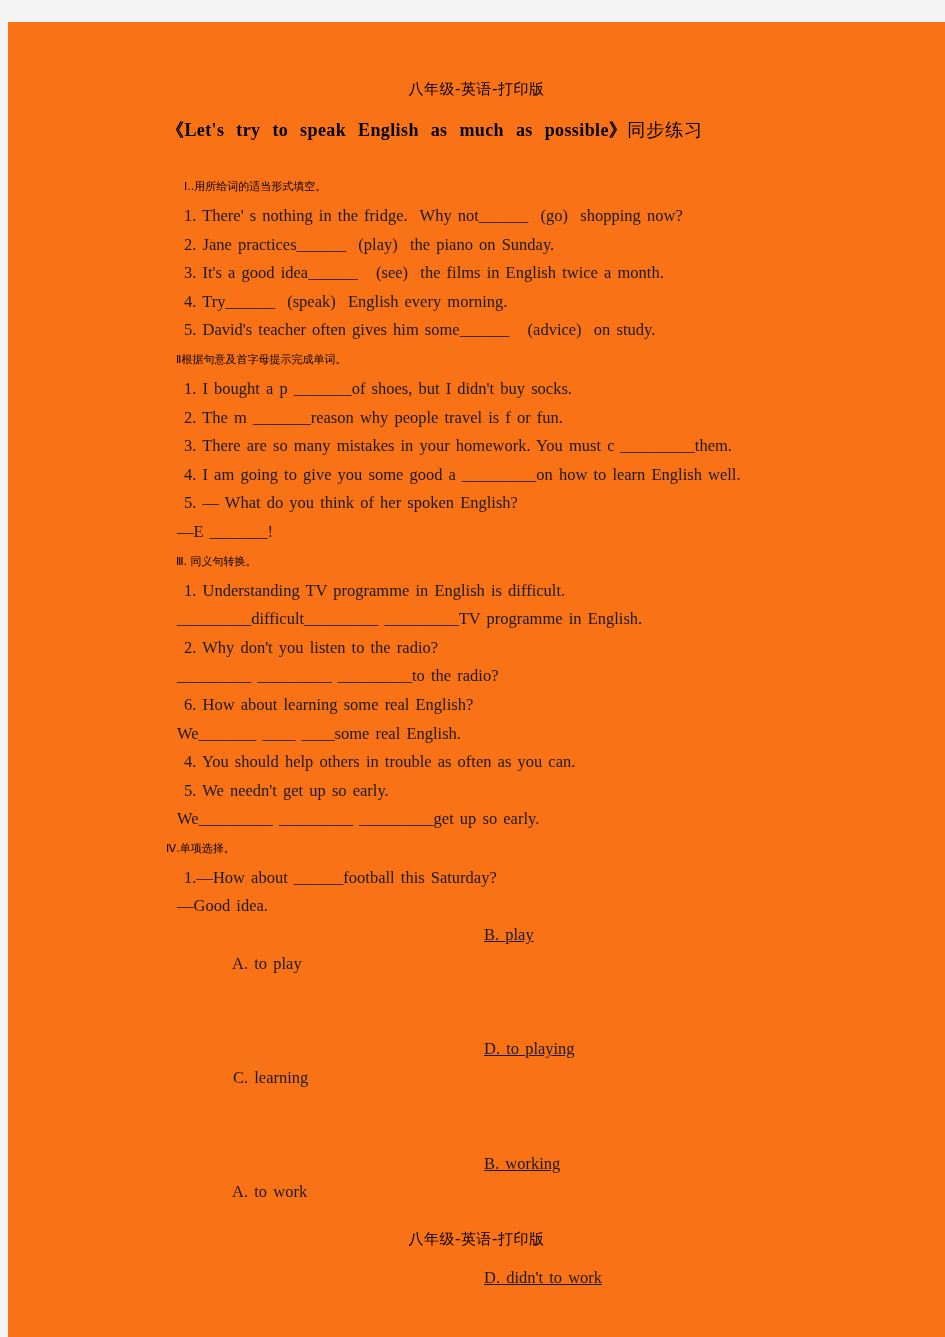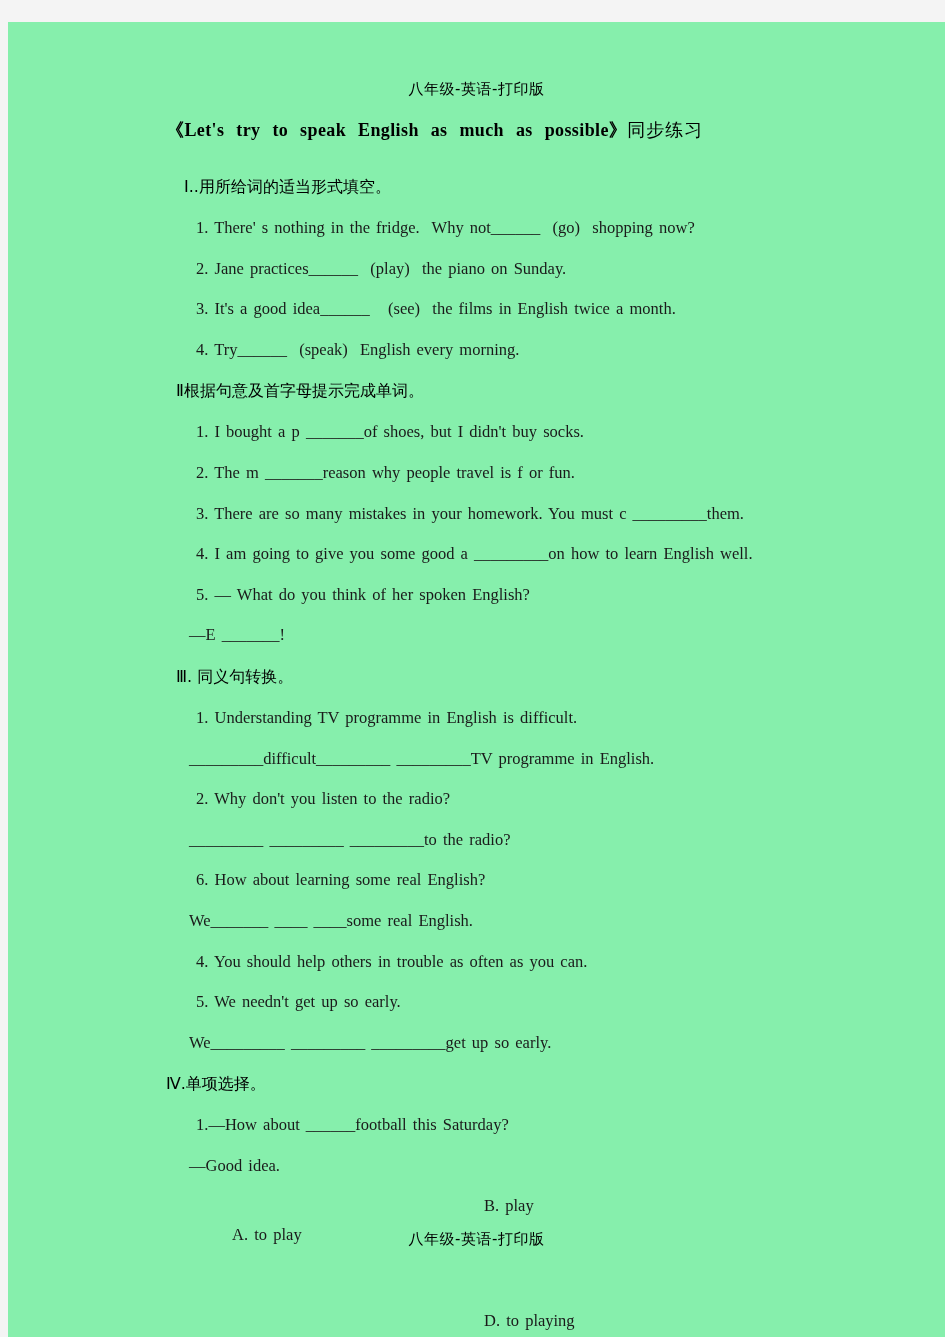--- a/index.html
+++ b/index.html
@@ -13,21 +13,21 @@
     font-family: "Liberation Serif", "DejaVu Serif", serif;
     overflow: hidden;
   }
 
   .page {
     position: absolute;
     left: 8px;
     top: 22px;
     width: 937px;
     height: 1315px;
-    background: #86efac;
+    background: #f97316;
     box-sizing: border-box;
   }
 
   .page-inner {
     position: relative;
     width: 100%;
     height: 100%;
   }
 
   
@@ -70,36 +70,36 @@
   
   .body-block {
     position: absolute;
     left: 0;
     top: 150px;
     width: 100%;
   }
 
   .sec-head {
     font-family: "DejaVu Sans", "Liberation Sans", sans-serif;
-    font-size: 16px;
+    font-size: 11px;
     color: #000;
     margin: 0;
     padding: 4px 0 4px 0;
     line-height: 22px;
     white-space: pre;
   }
   .sec-head.indent { padding-left: 176px; }
   .sec-head.indent-sm { padding-left: 168px; }
   .sec-head.flush { padding-left: 158px; }
 
   .q-line {
     font-size: 16.5px;
     color: #1a1a1a;
     line-height: 28.6px;
-    margin: 12px;
+    margin: 0;
     white-space: pre;
     word-spacing: 2px;
     padding-left: 176px;
   }
   .q-line.flushless { padding-left: 169px; }
 
   .mc-row {
     position: relative;
     font-size: 16.5px;
     color: #1a1a1a;
@@ -107,20 +107,21 @@
     margin: 0;
     padding-left: 176px;
     white-space: pre;
     word-spacing: 2px;
   }
   .mc-row .opt-b {
     position: absolute;
     left: 476px;
     top: 0;
     white-space: pre;
+    text-decoration: underline;
   }
 </style>
 </head>
 <body>
 
 <div class="page">
   <div class="page-inner">
 
     <div class="running-head">八年级-英语-打印版</div>
 
@@ -128,20 +129,21 @@
       <span class="en">《Let's try to speak English as much as possible》</span><span class="cn">同步练习</span>
     </div>
 
     <div class="body-block">
 
       <div class="sec-head indent">Ⅰ..用所给词的适当形式填空。</div>
       <div class="q-line">1. There' s nothing in the fridge.  Why not______  (go)  shopping now?</div>
       <div class="q-line">2. Jane practices______  (play)  the piano on Sunday.</div>
       <div class="q-line">3. It's a good idea______   (see)  the films in English twice a month.</div>
       <div class="q-line">4. Try______  (speak)  English every morning.</div>
+      <div class="q-line">5. David's teacher often gives him some______   (advice)  on study.</div>
 
       <div class="sec-head indent-sm">Ⅱ根据句意及首字母提示完成单词。</div>
       <div class="q-line">1. I bought a p _______of shoes, but I didn't buy socks.</div>
       <div class="q-line">2. The m _______reason why people travel is f or fun.</div>
       <div class="q-line">3. There are so many mistakes in your homework. You must c _________them.</div>
       <div class="q-line">4. I am going to give you some good a _________on how to learn English well.</div>
       <div class="q-line">5. — What do you think of her spoken English?</div>
       <div class="q-line flushless">—E _______!</div>
 
       <div class="sec-head indent-sm">Ⅲ. 同义句转换。</div>

